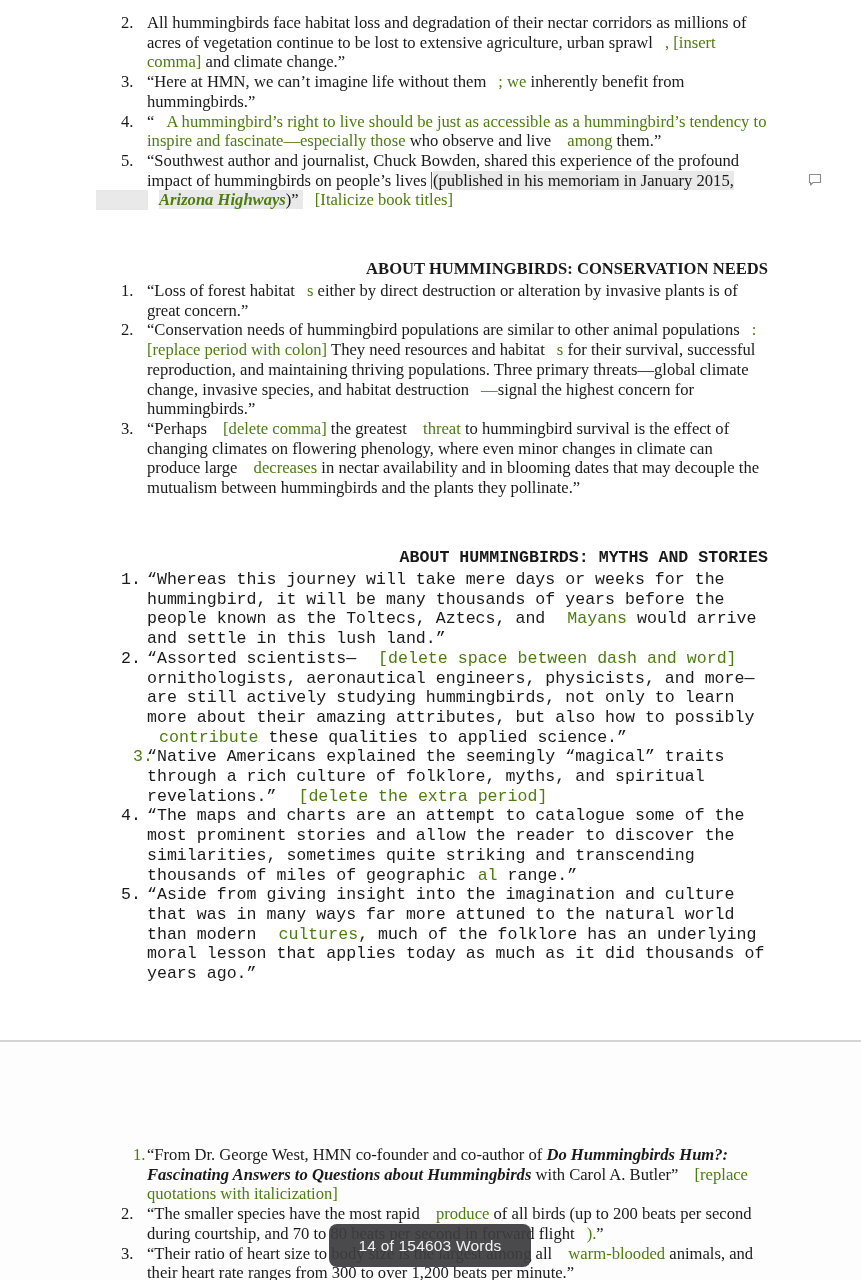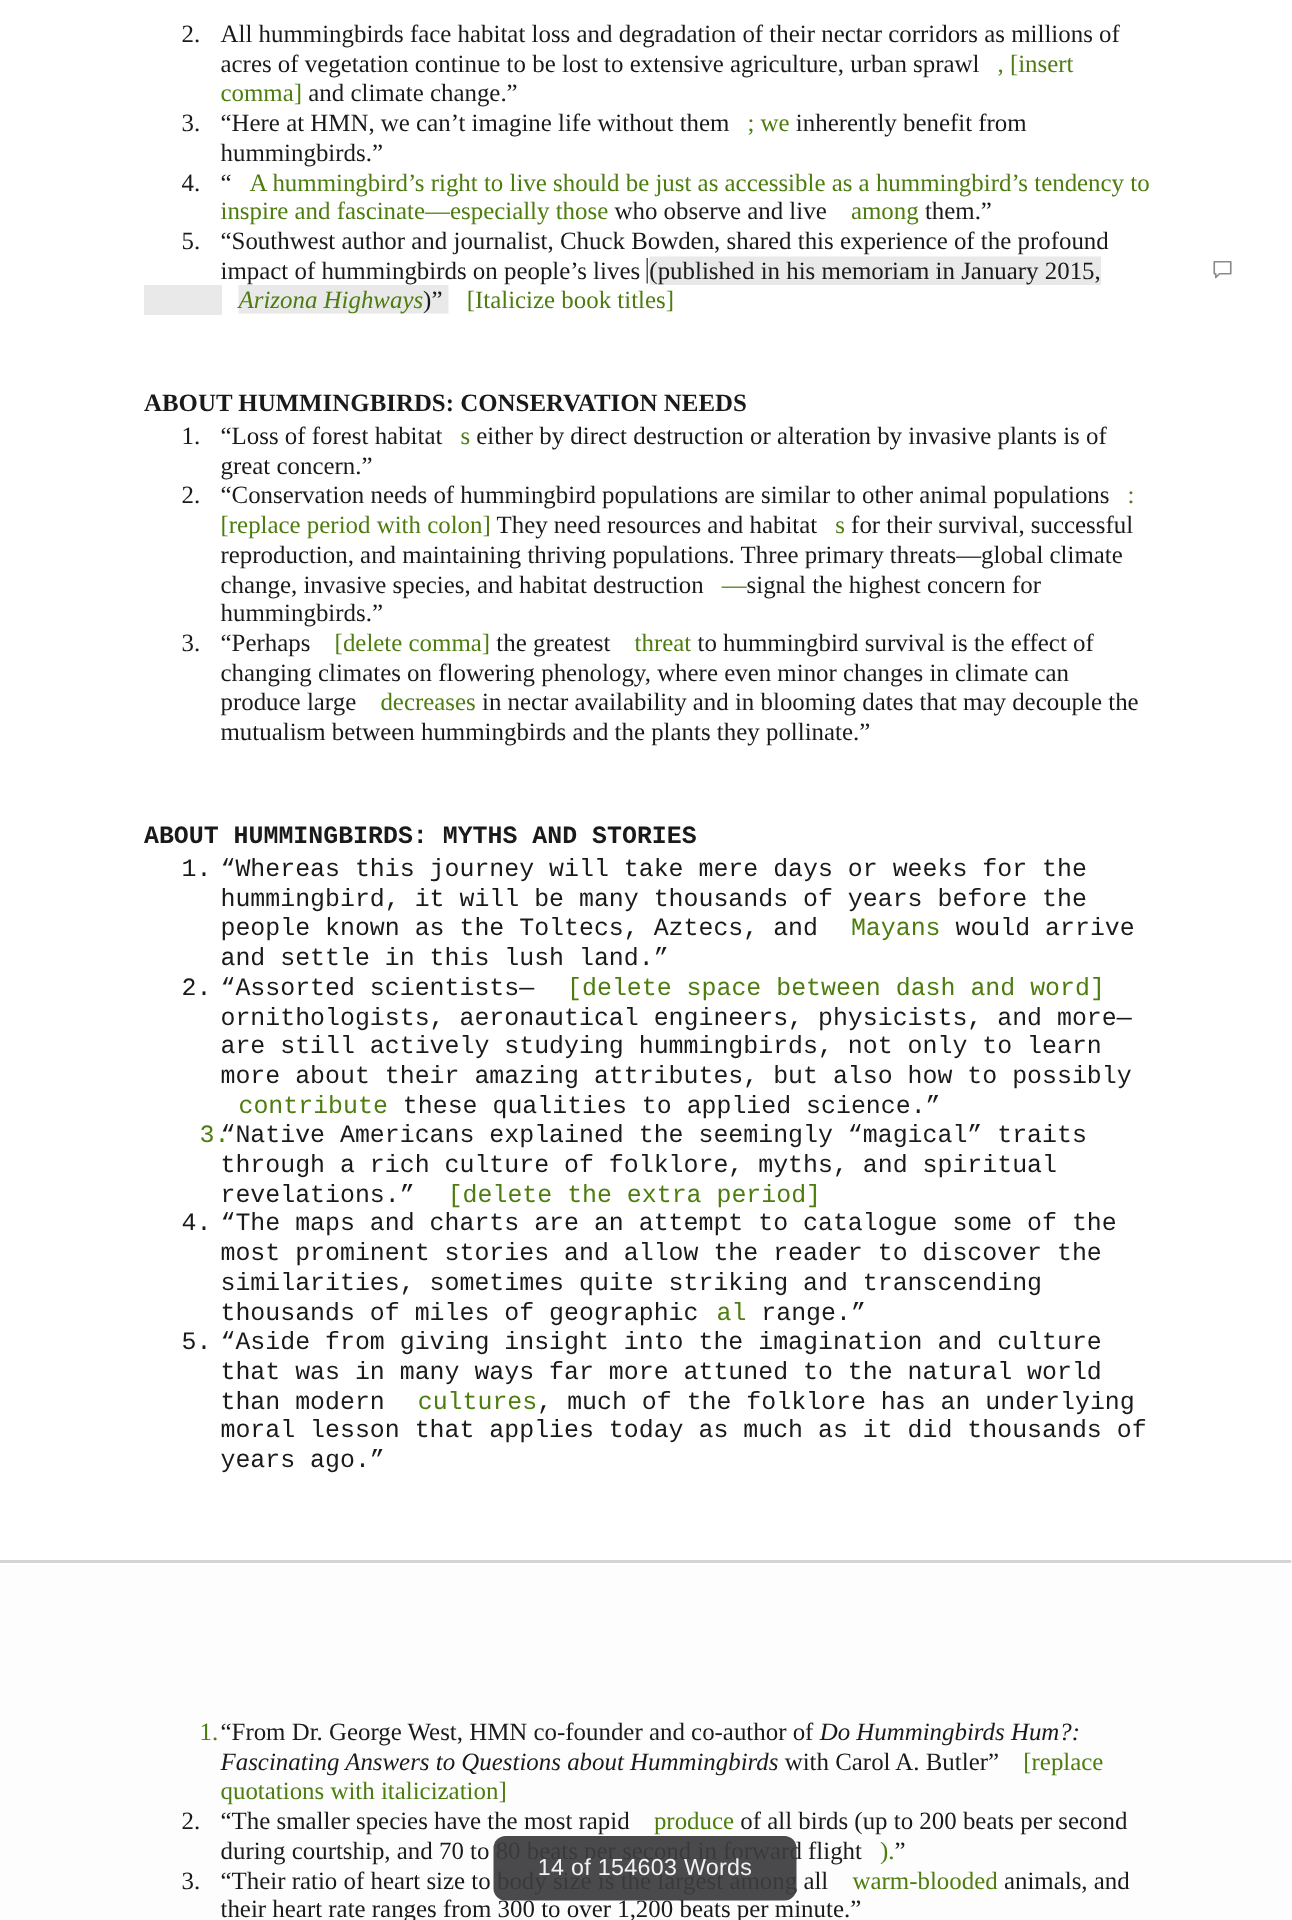--- a/index.html
+++ b/index.html
@@ -7,22 +7,22 @@
          font-family: "Liberation Serif", "DejaVu Serif", serif; color: #1a1a1a; }
   .page { position: absolute; left: 0; width: 861px; background: #fff; }
   .page1 { top: 0; height: 1040px; }
   .page-sep { position: absolute; left: 0; top: 1040px; width: 861px; height: 2px; background: #d4d4d4; }
   .page2 { top: 1043px; height: 237px; background: #fdfdfd; }
   .content { position: absolute; left: 96px; width: 672px; font-size: 16.6px; line-height: 19.7px; }
   ol { margin: 0; padding: 0; list-style: none; }
   li { position: relative; padding-left: 51px; }
   .num { position: absolute; left: 25px; top: 0; }
   .red { color: #4d7c0f; margin-left: 12px; }
-  .heading { font-weight: bold; font-size: 16.6px; line-height: 20px; margin: 0; }
-  .i { font-style: italic; }
+  .heading { font-weight: bold; font-size: 16.6px; line-height: 20px; margin: 0; text-align: right; }
+  .i { font-style: italic; font-weight: bold; }
   .hl { background: #e9e9e9; }
   .caret { display: inline-block; width: 1px; height: 17px; background: #555; vertical-align: -3px; margin-right: 1px; }
   .hl-row-left { position: absolute; left: 96px; top: 190px; width: 52px; height: 20px; background: #e9e9e9; }
   .comment-icon { position: absolute; left: 807px; top: 172px; width: 16px; height: 16px; }
   .hud { position: absolute; left: 329px; top: 1224px; width: 202px; height: 43px; border-radius: 8px;
          background: rgba(60,60,62,0.93); color: #f2f2f2; display: flex; align-items: center; justify-content: center;
          font-family: "Liberation Sans", "DejaVu Sans", sans-serif; font-size: 15.5px; letter-spacing: 0.2px; }
   .hud span + span { }
 </style>
 </head>

